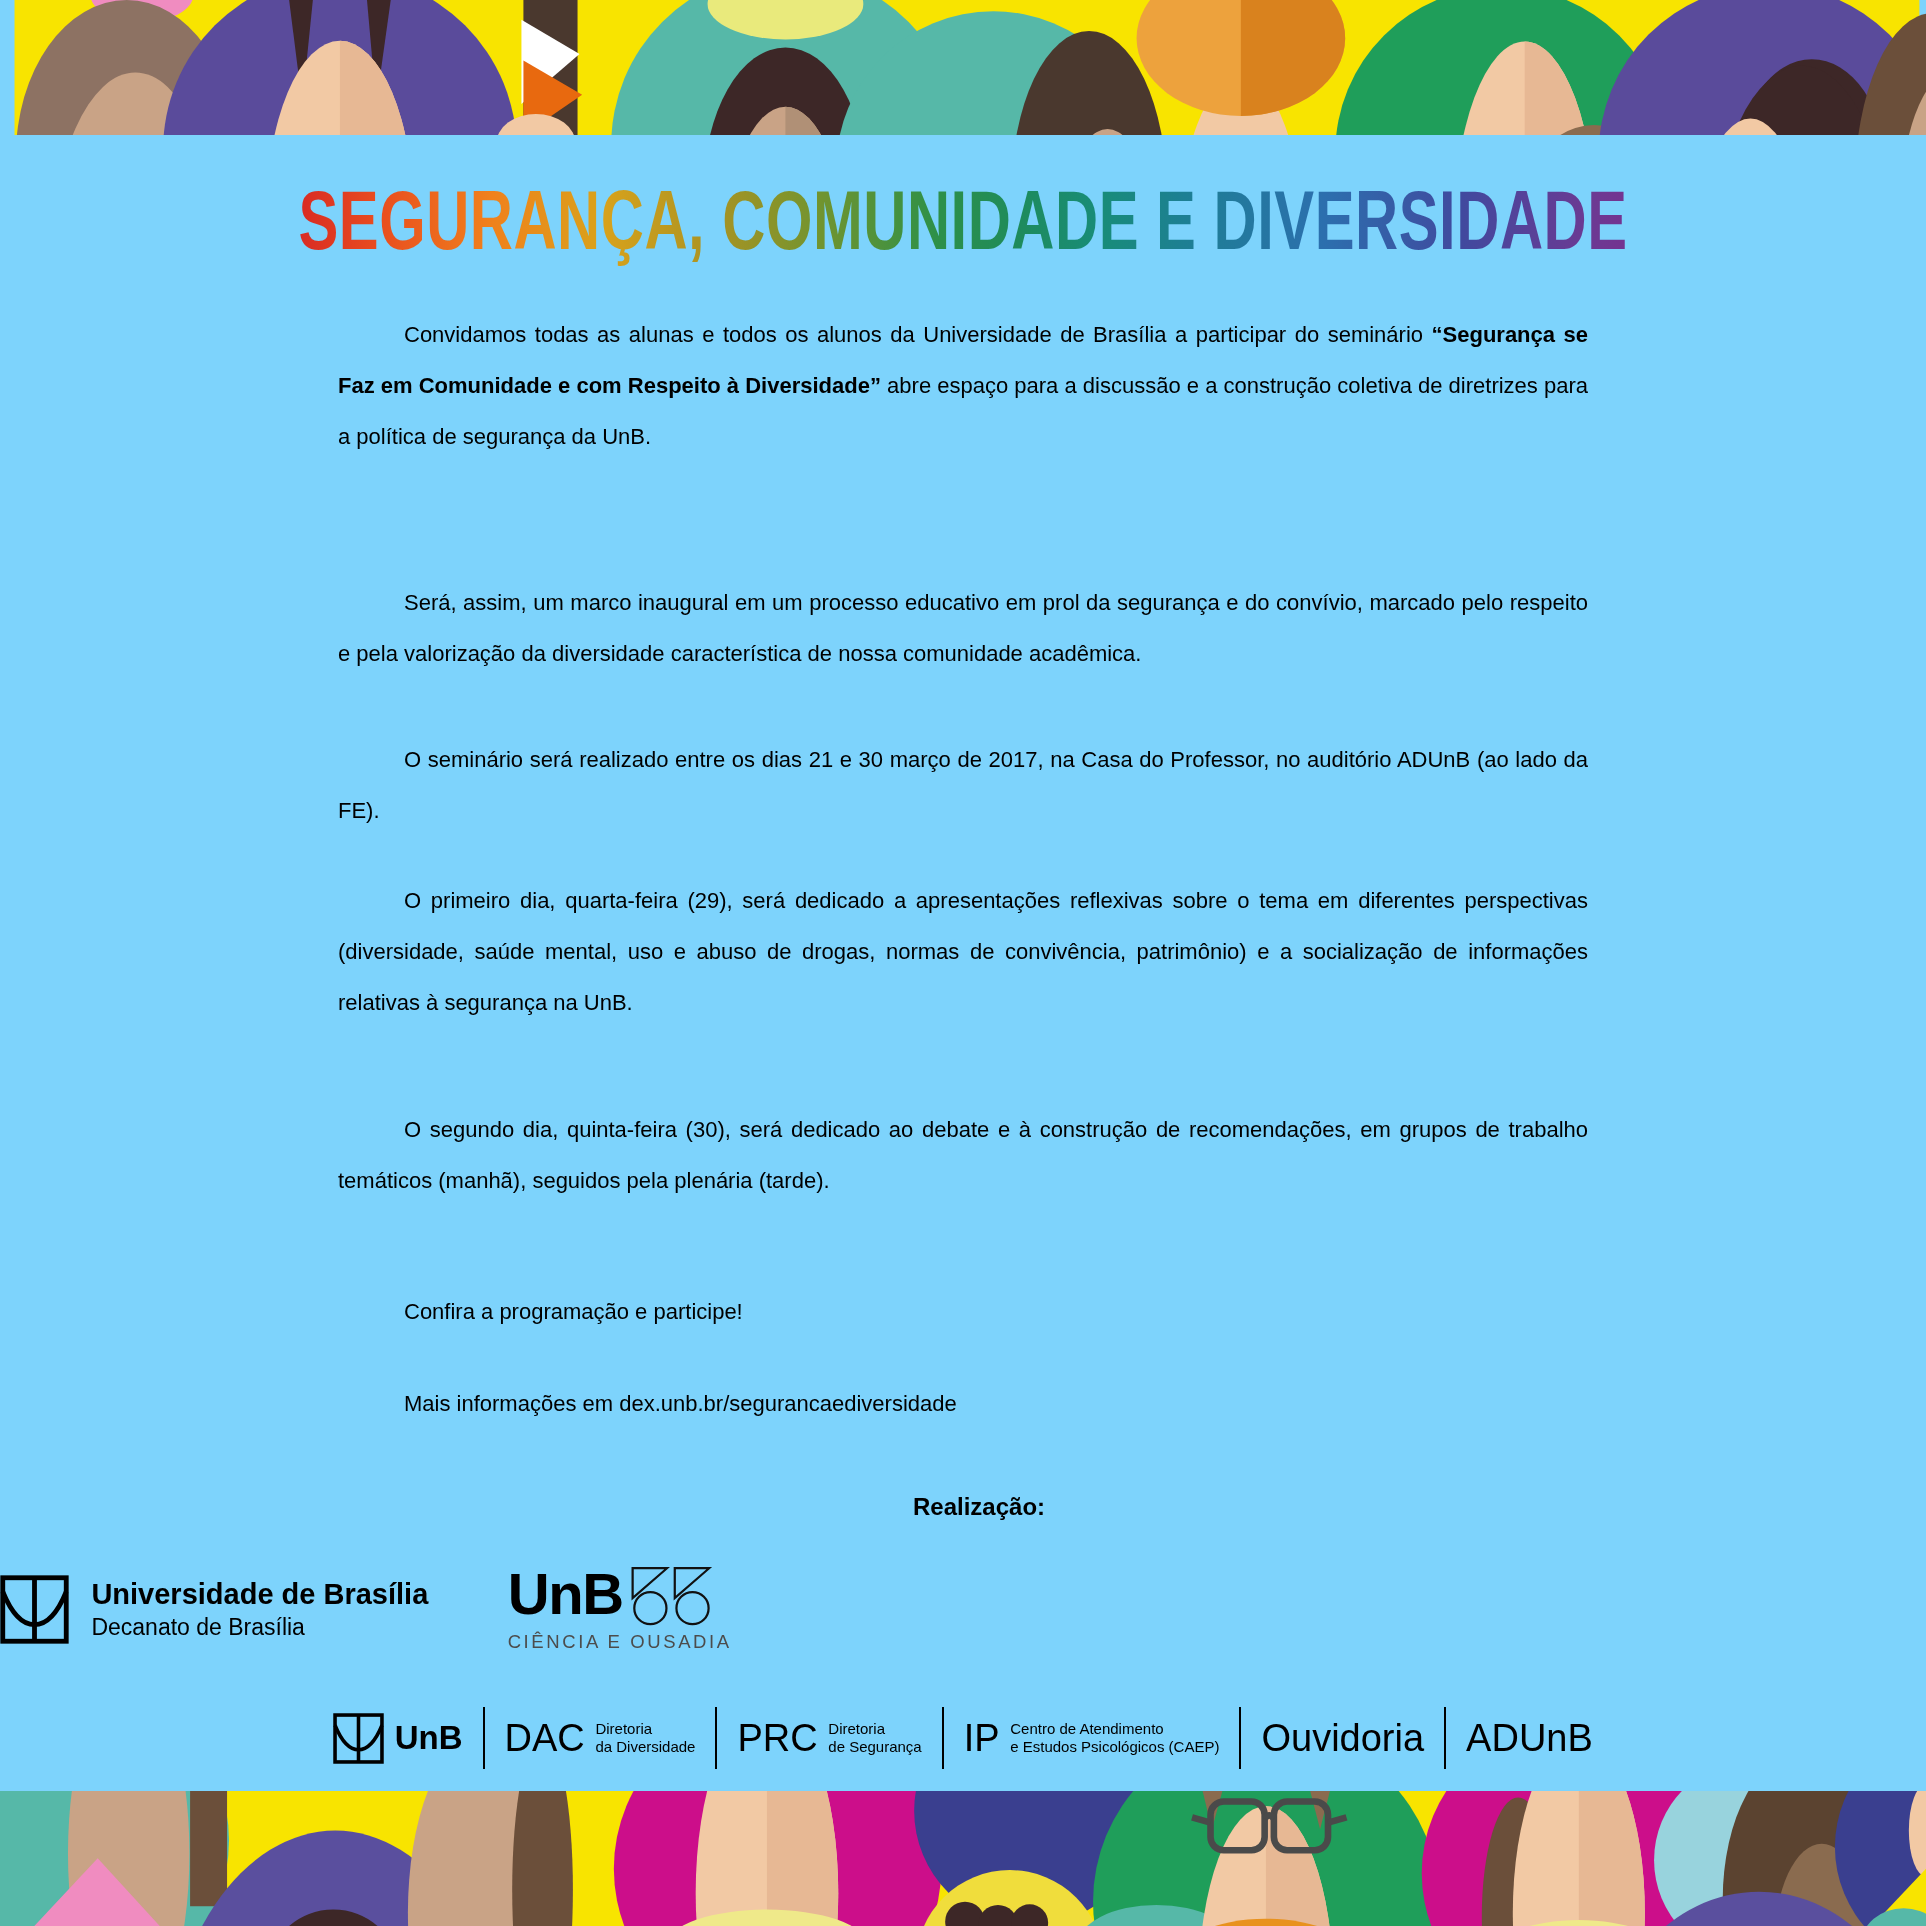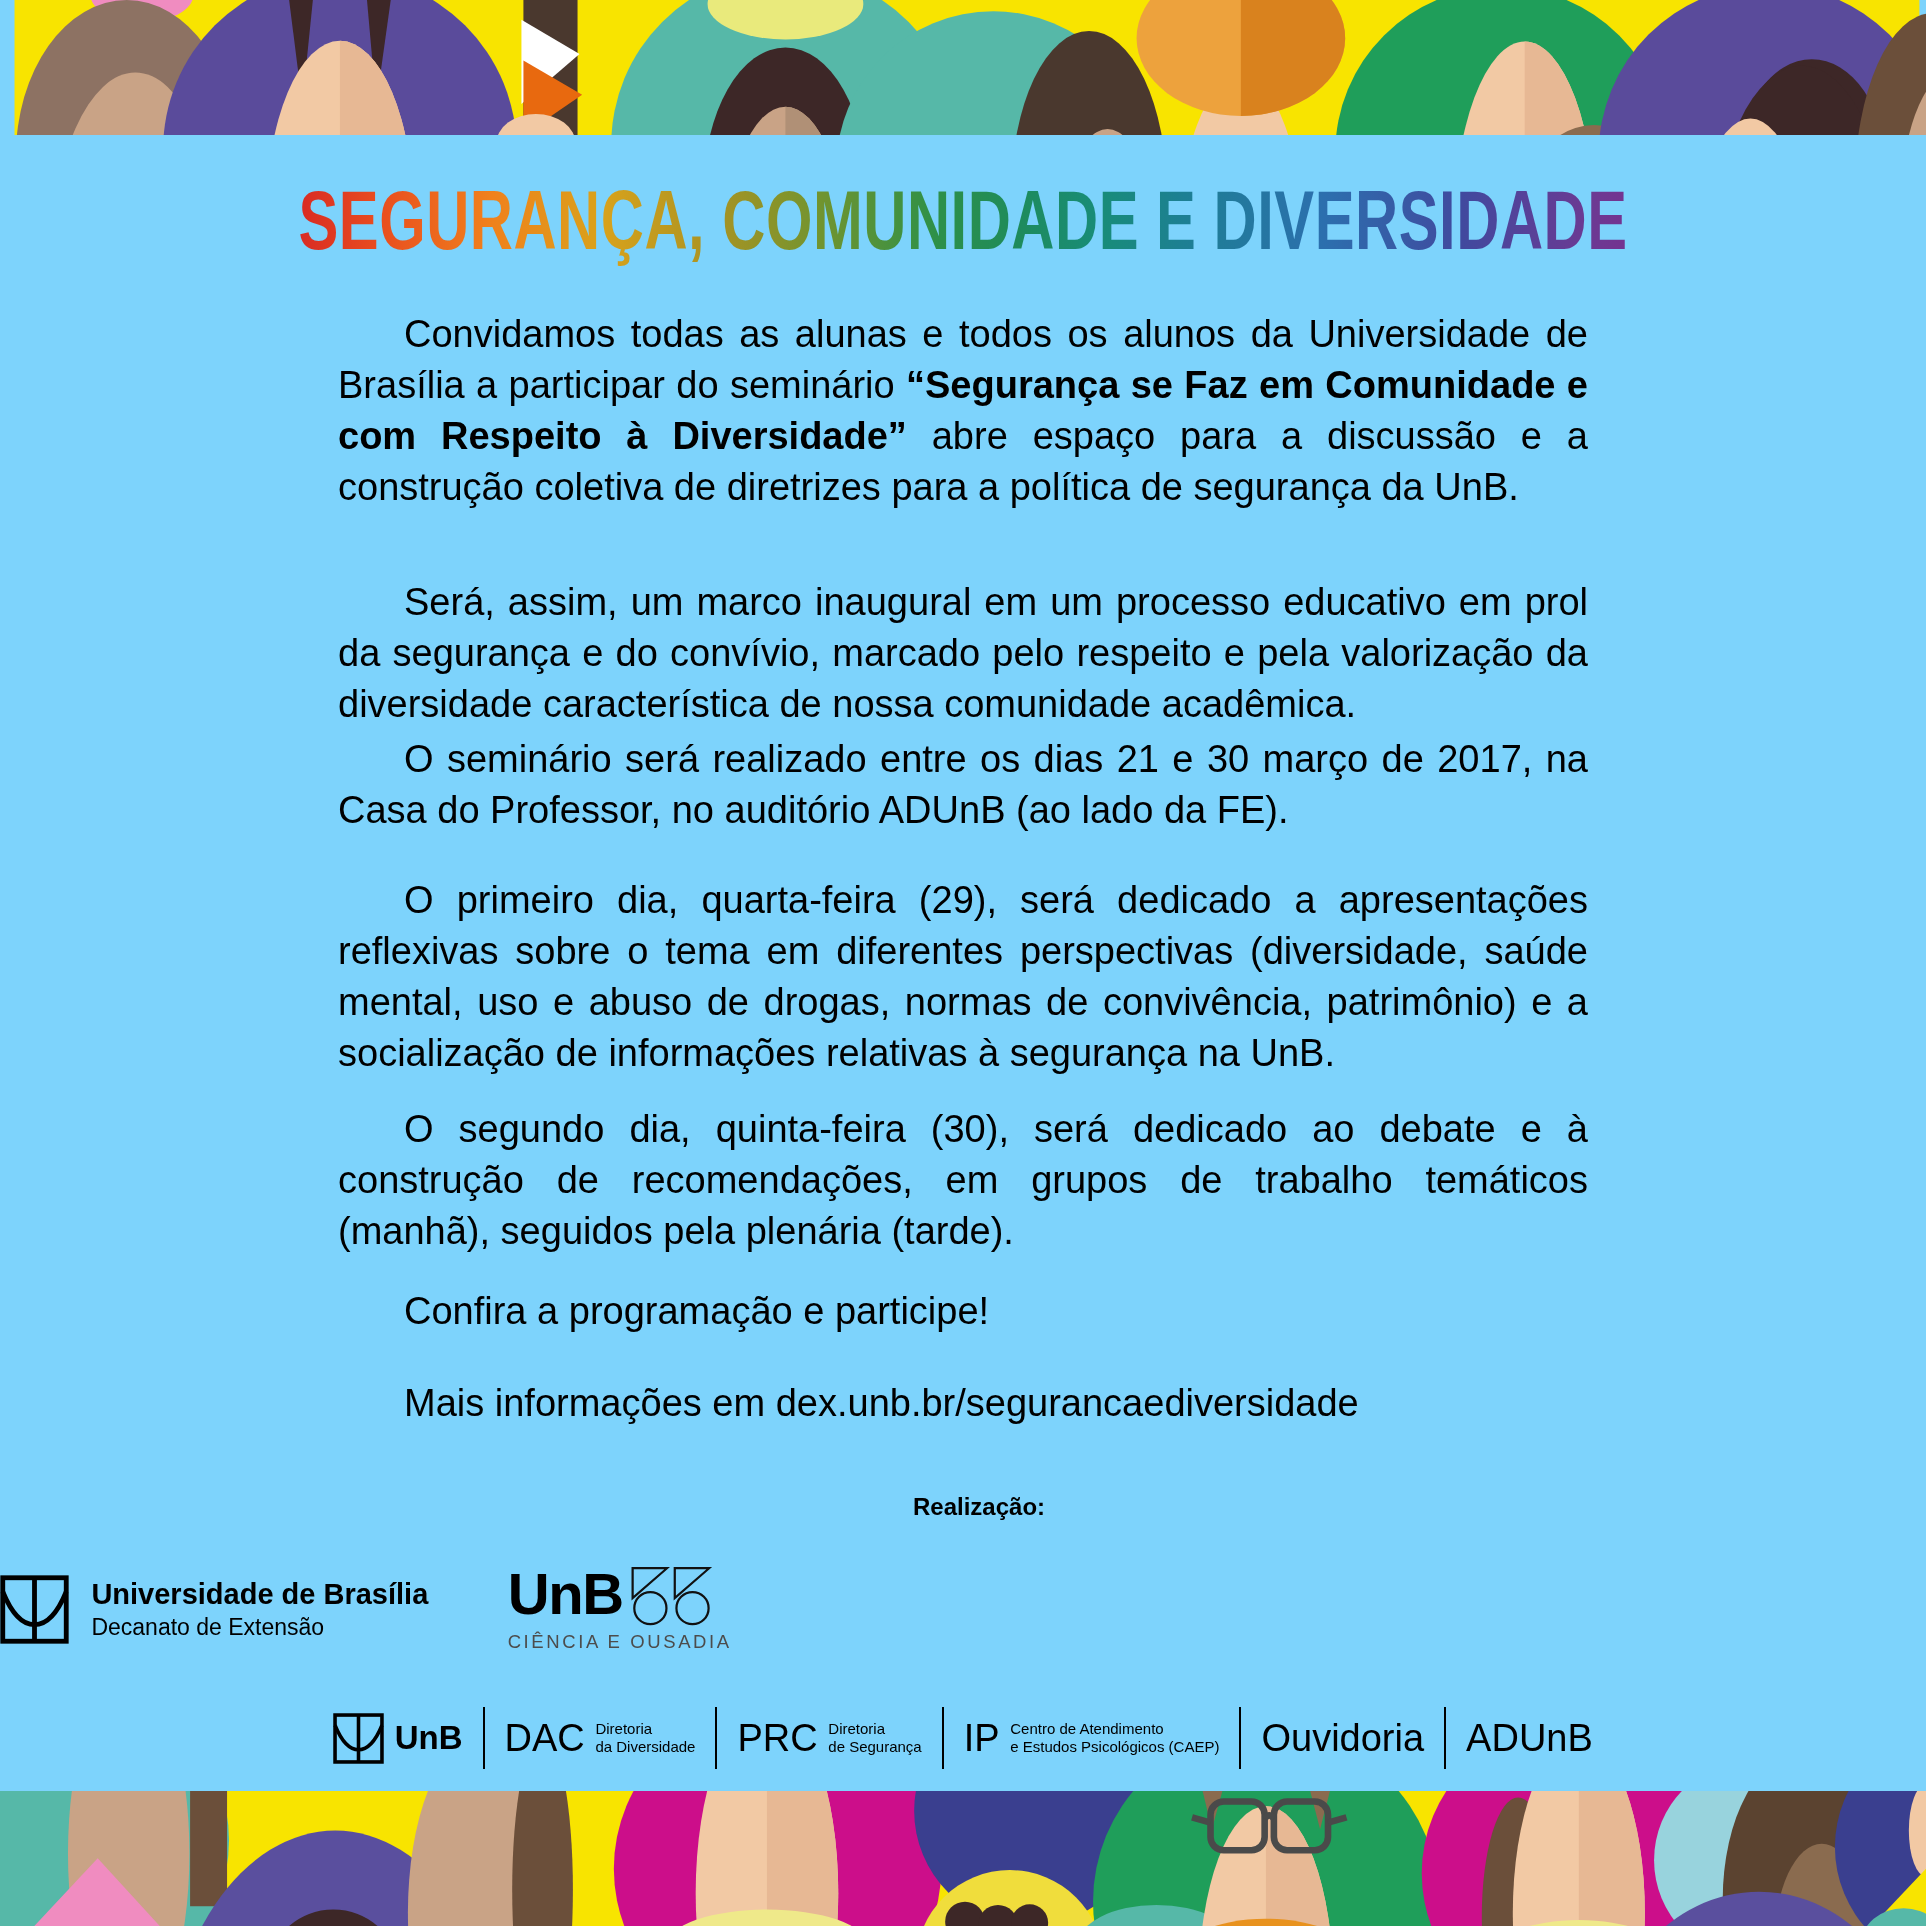--- a/index.html
+++ b/index.html
@@ -16,21 +16,21 @@
         font-family:"Liberation Sans",sans-serif;color:var(--ink);}
   .banner{position:absolute;left:0;width:1926px;height:135px;overflow:hidden;}
   .banner svg{display:block;width:1926px;height:135px;}
   .banner-top{top:0;}
   .banner-bottom{top:1791px;}
   .page-title{position:absolute;top:173px;left:0;width:1926px;text-align:center;
         font-size:83px;font-weight:bold;white-space:nowrap;letter-spacing:0.7px;
         transform:scaleX(0.72);
         background:linear-gradient(90deg,#d31e25,#7b2e8e);
         -webkit-background-clip:text;background-clip:text;color:transparent;}
-  .copy{position:absolute;left:338px;width:1250px;margin:0;font-size:38px;line-height:51px;
+  .copy{position:absolute;left:338px;width:1250px;margin:0;font-size:22px;line-height:51px;
         text-align:justify;text-indent:66px;color:#000;}
   .copy b{font-weight:bold;}
   .p1{top:309px;} .p2{top:577px;} .p3{top:734px;} .p4{top:875px;}
   .p5{top:1104px;} .p6{top:1286px;text-align:left;} .p7{top:1378px;text-align:left;}
   .center-head{position:absolute;left:16px;width:1926px;text-align:center;font-weight:bold;
         font-size:24px;line-height:34px;color:#000;}
   .realizacao-head{top:1490px;} .apoio-head{top:1652px;}
   .realizacao-row{position:absolute;top:1566px;left:0;width:1926px;display:flex;
         align-items:center;gap:22.4px;}
   .shield{width:69px;height:69px;flex:0 0 auto;}
@@ -128,21 +128,21 @@
 
   <div class="center-head realizacao-head">Realização:</div>
   <div class="realizacao-row">
     <svg class="shield" viewBox="0 0 100 100">
       <rect x="4" y="4" width="92" height="92" fill="none" stroke="#000" stroke-width="7"></rect>
       <path d="M4,24 C 30,88 70,88 96,24" fill="none" stroke="#000" stroke-width="7"></path>
       <line x1="50" y1="4" x2="50" y2="96" stroke="#000" stroke-width="7"></line>
     </svg>
     <div class="org">
       <div class="org-name">Universidade de Brasília</div>
-      <div class="org-unit">Decanato de Extensão</div>
+      <div class="org-unit">Decanato de Brasília</div>
     </div>
     <div class="unb55">
       <div class="unb55-row">
         <span class="unb55-word">UnB</span>
         <svg class="unb55-num" viewBox="0 0 150 110">
           <g fill="none" stroke="#111" stroke-width="4">
             <polygon points="4,4 66,4 4,58"></polygon>
             <circle cx="36" cy="76" r="29"></circle>
             <polygon points="80,4 142,4 80,58"></polygon>
             <circle cx="112" cy="76" r="29"></circle>

